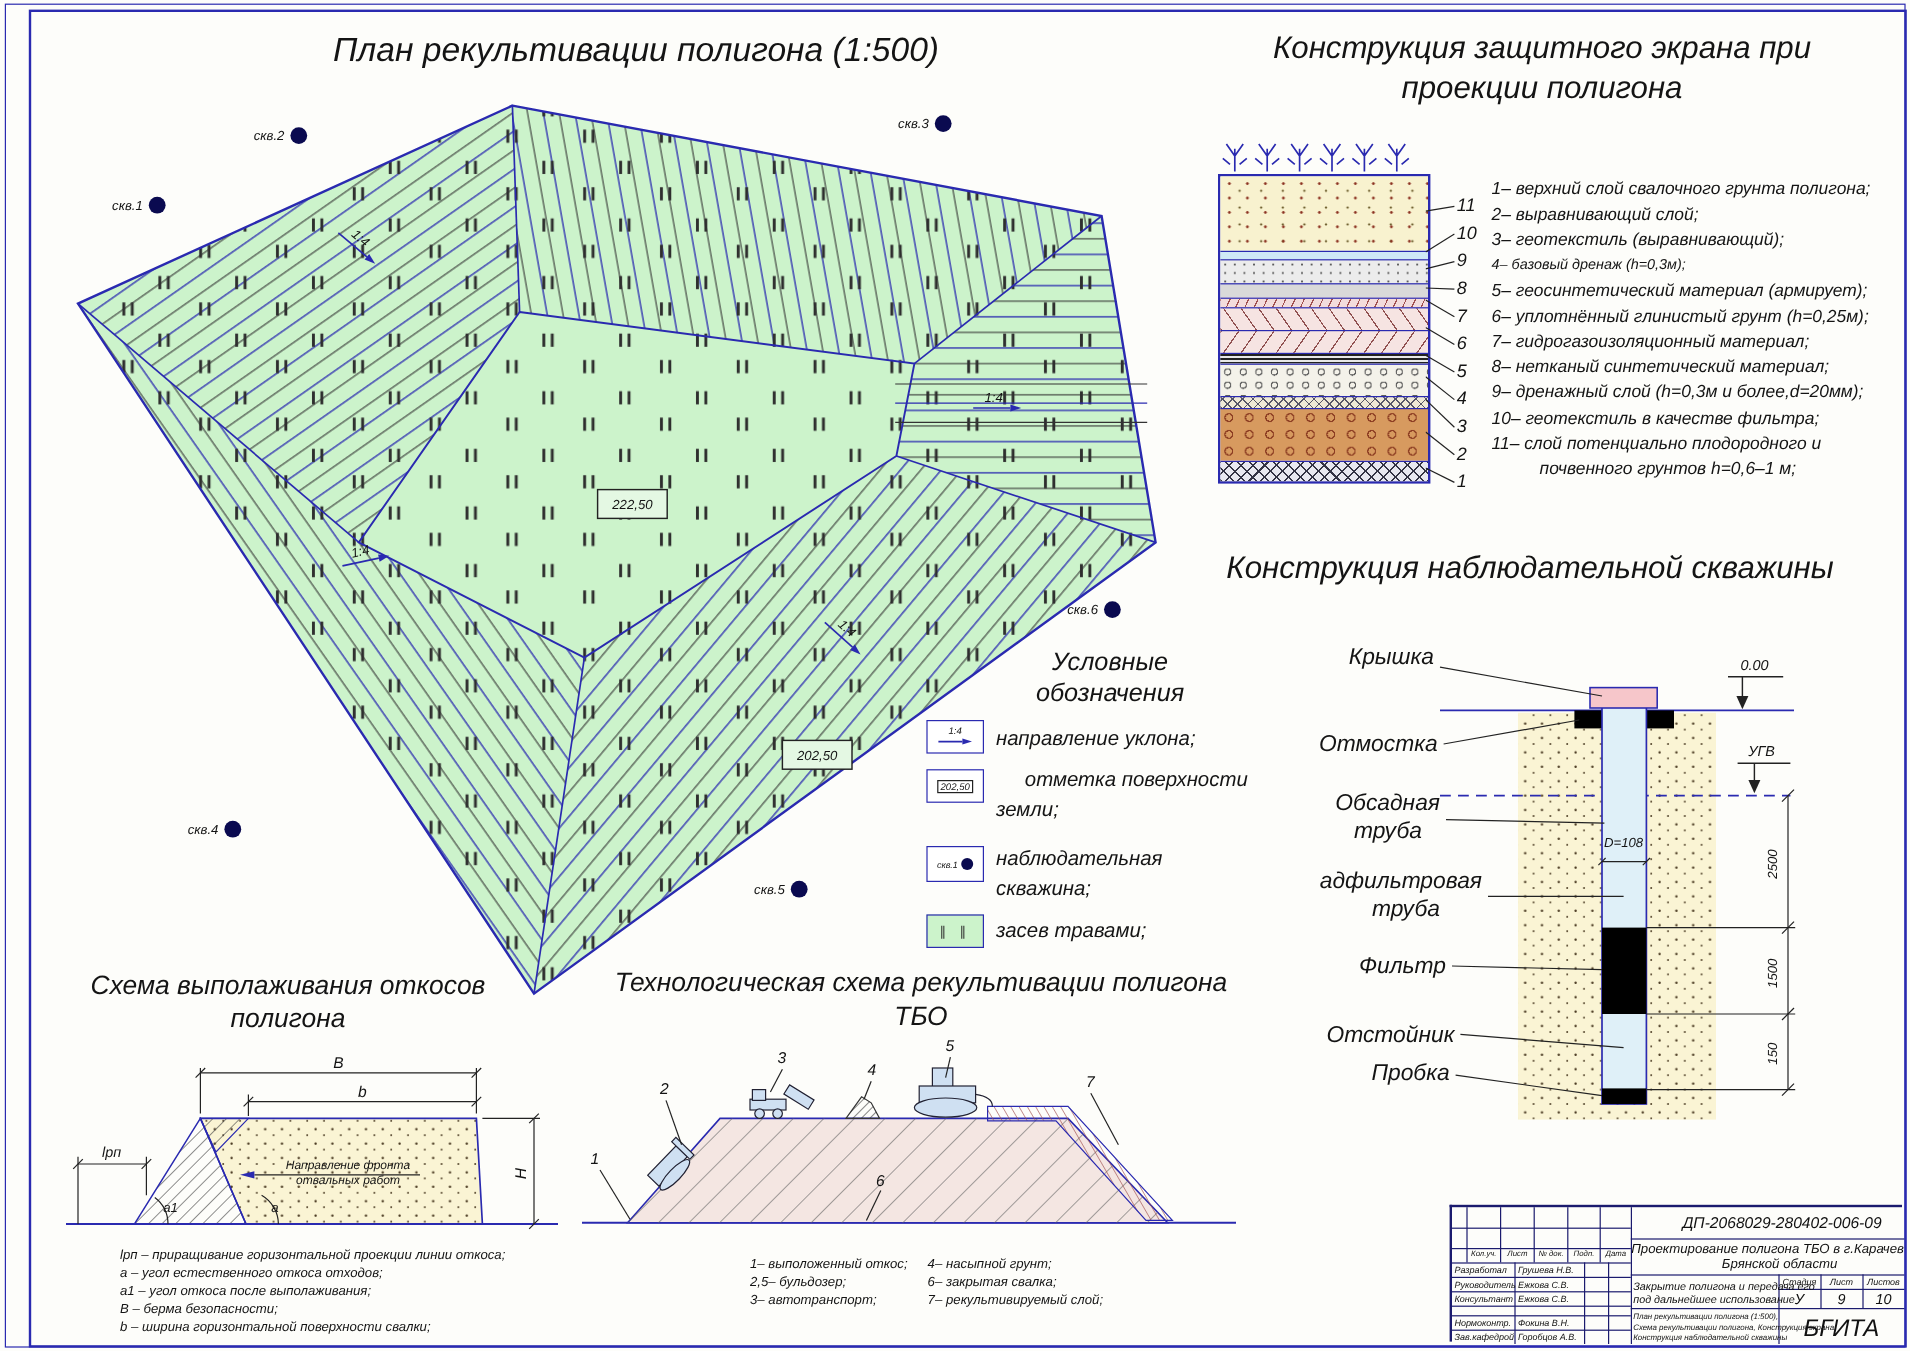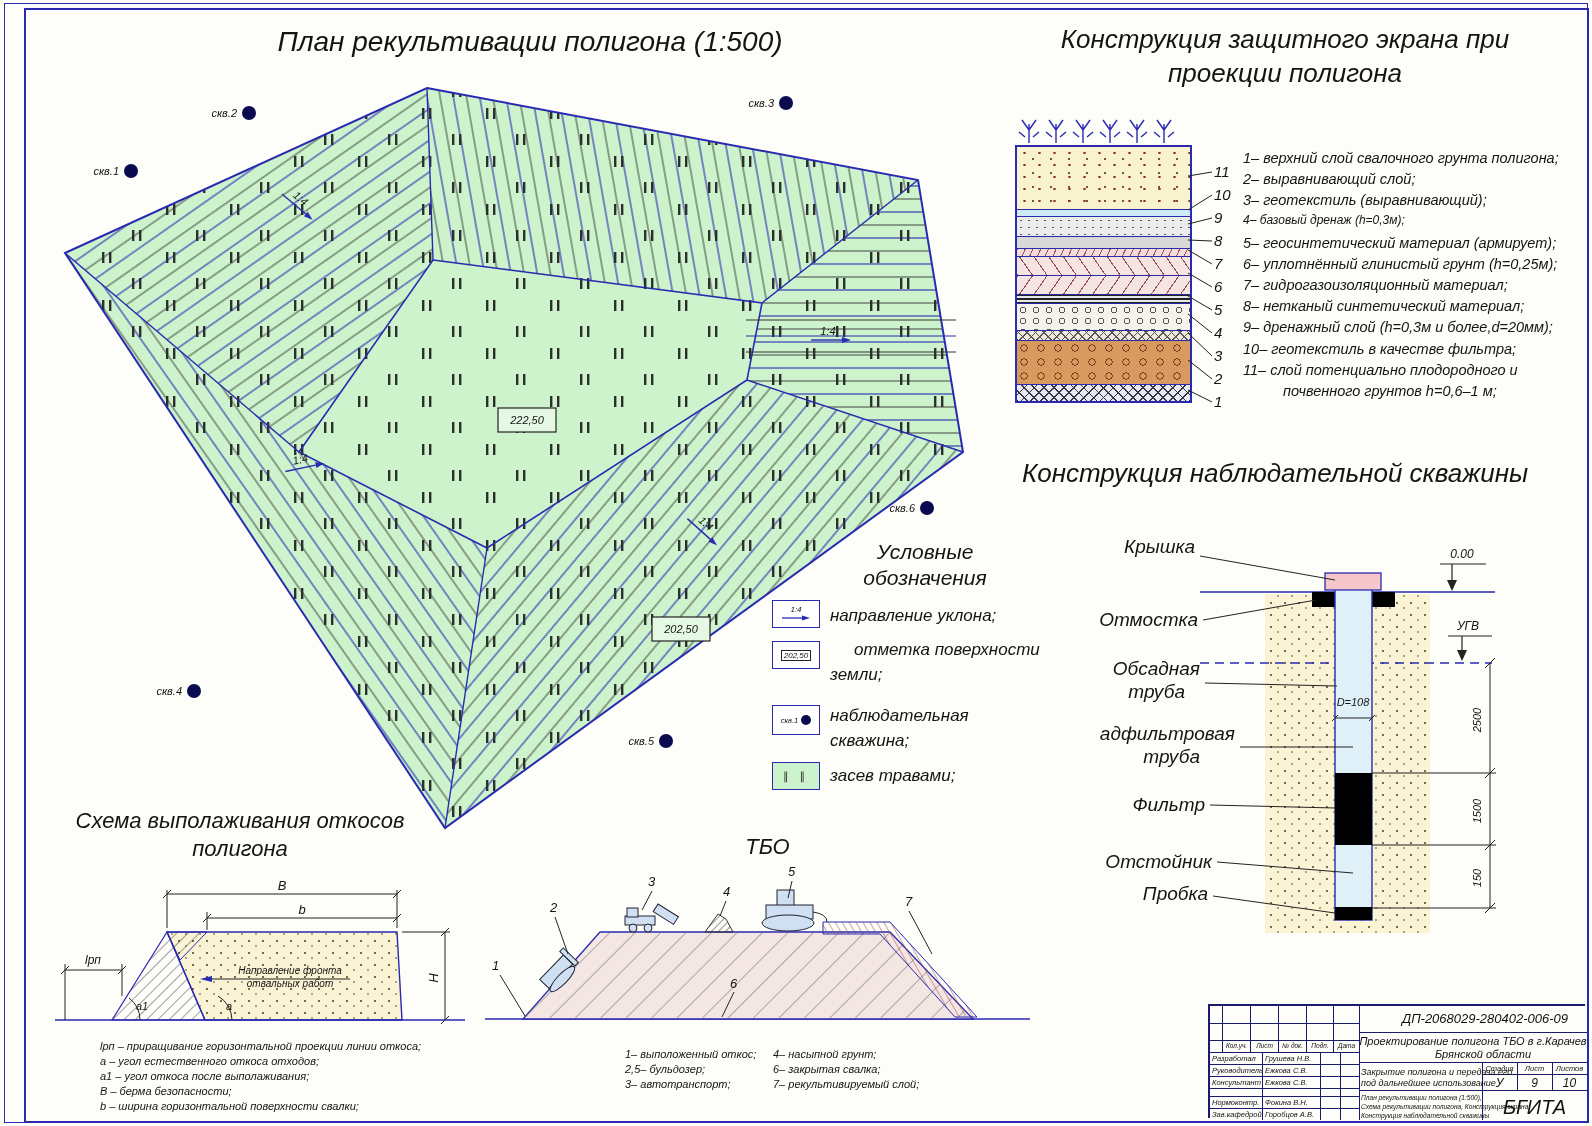--- a/index.html
+++ b/index.html
@@ -408,20 +408,21 @@
     <line x1="162" y1="101" x2="300" y2="101" stroke="#222" stroke-width="1"></line>
     <polygon points="162,98 150,101 162,104" fill="#2a2ab0"></polygon>
   </svg>
 
   <div class="abs cad nowrap" style="left:100px;top:1040px;font-size:11px;">lрп – приращивание горизонтальной проекции линии откоса;</div>
   <div class="abs cad nowrap" style="left:100px;top:1055px;font-size:11px;">a – угол естественного откоса отходов;</div>
   <div class="abs cad nowrap" style="left:100px;top:1070px;font-size:11px;">a1 – угол откоса после выполаживания;</div>
   <div class="abs cad nowrap" style="left:100px;top:1085px;font-size:11px;">B – берма безопасности;</div>
   <div class="abs cad nowrap" style="left:100px;top:1100px;font-size:11px;">b – ширина горизонтальной поверхности свалки;</div>
 
+  <div class="abs cad ctr nowrap" style="left:495px;top:806px;width:545px;font-size:22px;">Технологическая схема рекультивации полигона</div>
   <div class="abs cad ctr nowrap" style="left:495px;top:834px;width:545px;font-size:22px;">ТБО</div>
 
   <svg class="abs" style="left:480px;top:858px;" width="560" height="170" viewBox="0 0 560 170">
     <defs>
       <pattern id="hatchB" width="18" height="18" patternUnits="userSpaceOnUse" patternTransform="rotate(45)">
         <line x1="0" y1="0" x2="0" y2="18" stroke="#666" stroke-width="1"></line>
       </pattern>
       <pattern id="hatchC" width="6" height="6" patternUnits="userSpaceOnUse" patternTransform="rotate(150)">
         <line x1="0" y1="0" x2="0" y2="6" stroke="#a05050" stroke-width="1"></line>
       </pattern>

